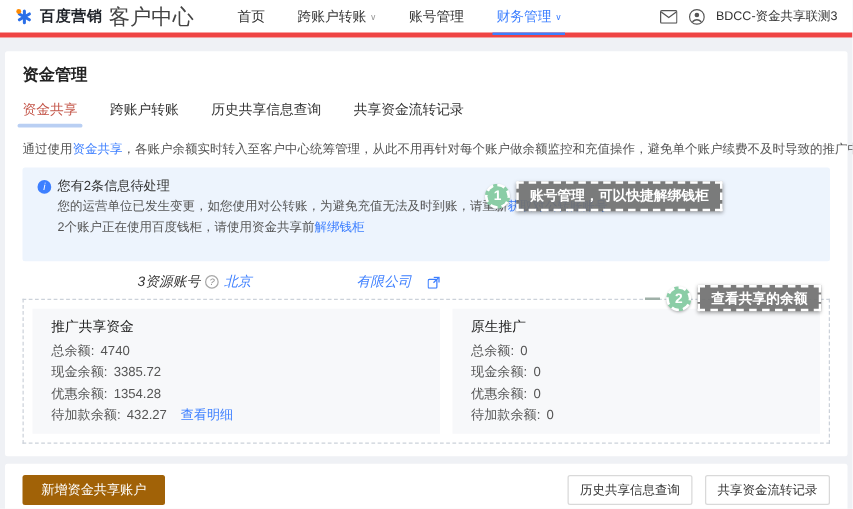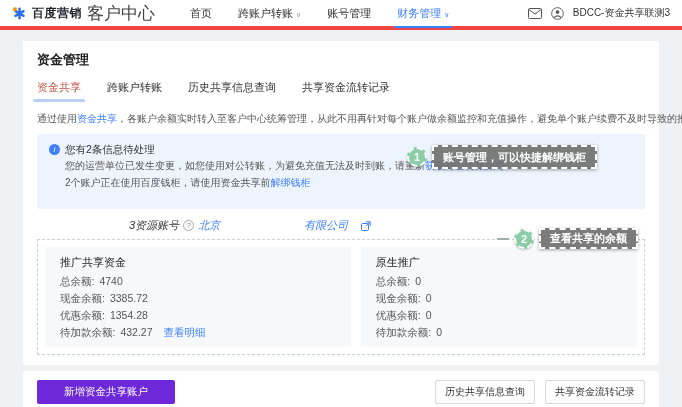--- a/index.html
+++ b/index.html
@@ -13,21 +13,21 @@
   .brand-sub { font-size:17px; color:#444; }
   .nav-menu { display:flex; margin-left:22px; height:30px; align-items:stretch; }
   .nav-item { display:flex; align-items:center; gap:3px; padding:0 13px; font-size:11px; color:#333; cursor:pointer; position:relative; }
   .nav-item .chev::before { content:"∨"; font-size:7px; color:#999; }
   .nav-item.active { color:#3d7fff; }
   .nav-item.active .chev::before { color:#3d7fff; }
   .nav-item.active::after { content:""; position:absolute; left:10px; right:10px; bottom:0; height:2px; background:#3d7fff; }
   .nav-right { margin-left:auto; display:flex; align-items:center; gap:9px; font-size:10px; color:#333;padding-left:44px; }
 
   
-  .card { background:#fff; margin:0 23px; border-radius:2px; }
+  .card { background:#fff; margin:0 4px; border-radius:2px; }
   .card1 { margin-top:11px; padding:10px 14px 10px; position:relative; }
   .card2 { margin-top:6px; padding:9px 14px 6px; }
 
   .page-title { font-size:13px; font-weight:bold; color:#222; }
 
   .tabs { display:flex; gap:26px; margin-top:11px; font-size:11px; color:#333; }
   .tab { padding-bottom:7px; position:relative; cursor:pointer; }
   .tab.active { color:#c4564a; }
   .tab.active::after { content:""; position:absolute; left:-4px; right:-4px; bottom:0; height:3px; background:#b9cff3; border-radius:3px; }
 
@@ -63,21 +63,21 @@
   .balance-panel { background:#f7f8fa; padding:7px 15px 6px; font-size:10.5px; color:#555; line-height:1.62; }
   .balance-panel.promo { flex:1.12; }
   .balance-panel.native { flex:1; }
   .panel-title { font-size:11px; font-weight:normal; color:#222; margin-bottom:1px; }
   .b-row { display:flex; gap:5px; align-items:center; }
   .b-row .link { margin-left:6px;text-align:center; }
 
   
   .actions-row { display:flex; align-items:center; }
   .btn { cursor:pointer; border-radius:2px; font-family:inherit; }
-  .btn-primary { background:#6d28d9; color:#fff; border:none; font-size:10.5px; padding:5px 27px; }
+  .btn-primary { background:#a16207; color:#fff; border:none; font-size:10.5px; padding:5px 15px; }
   .btn-right { margin-left:auto; display:flex; gap:10px; }
   .btn-outline { background:#fff; border:1px solid #d9d9d9; color:#333; font-size:10px; padding:4px 9px; }
 
   .table { margin-top:10px; font-size:10.5px; }
   .thead { display:flex; align-items:center; background:#f6f7f8; height:23px; color:#555; }
 </style>
 </head>
 <body>
 
 <div class="navbar">

